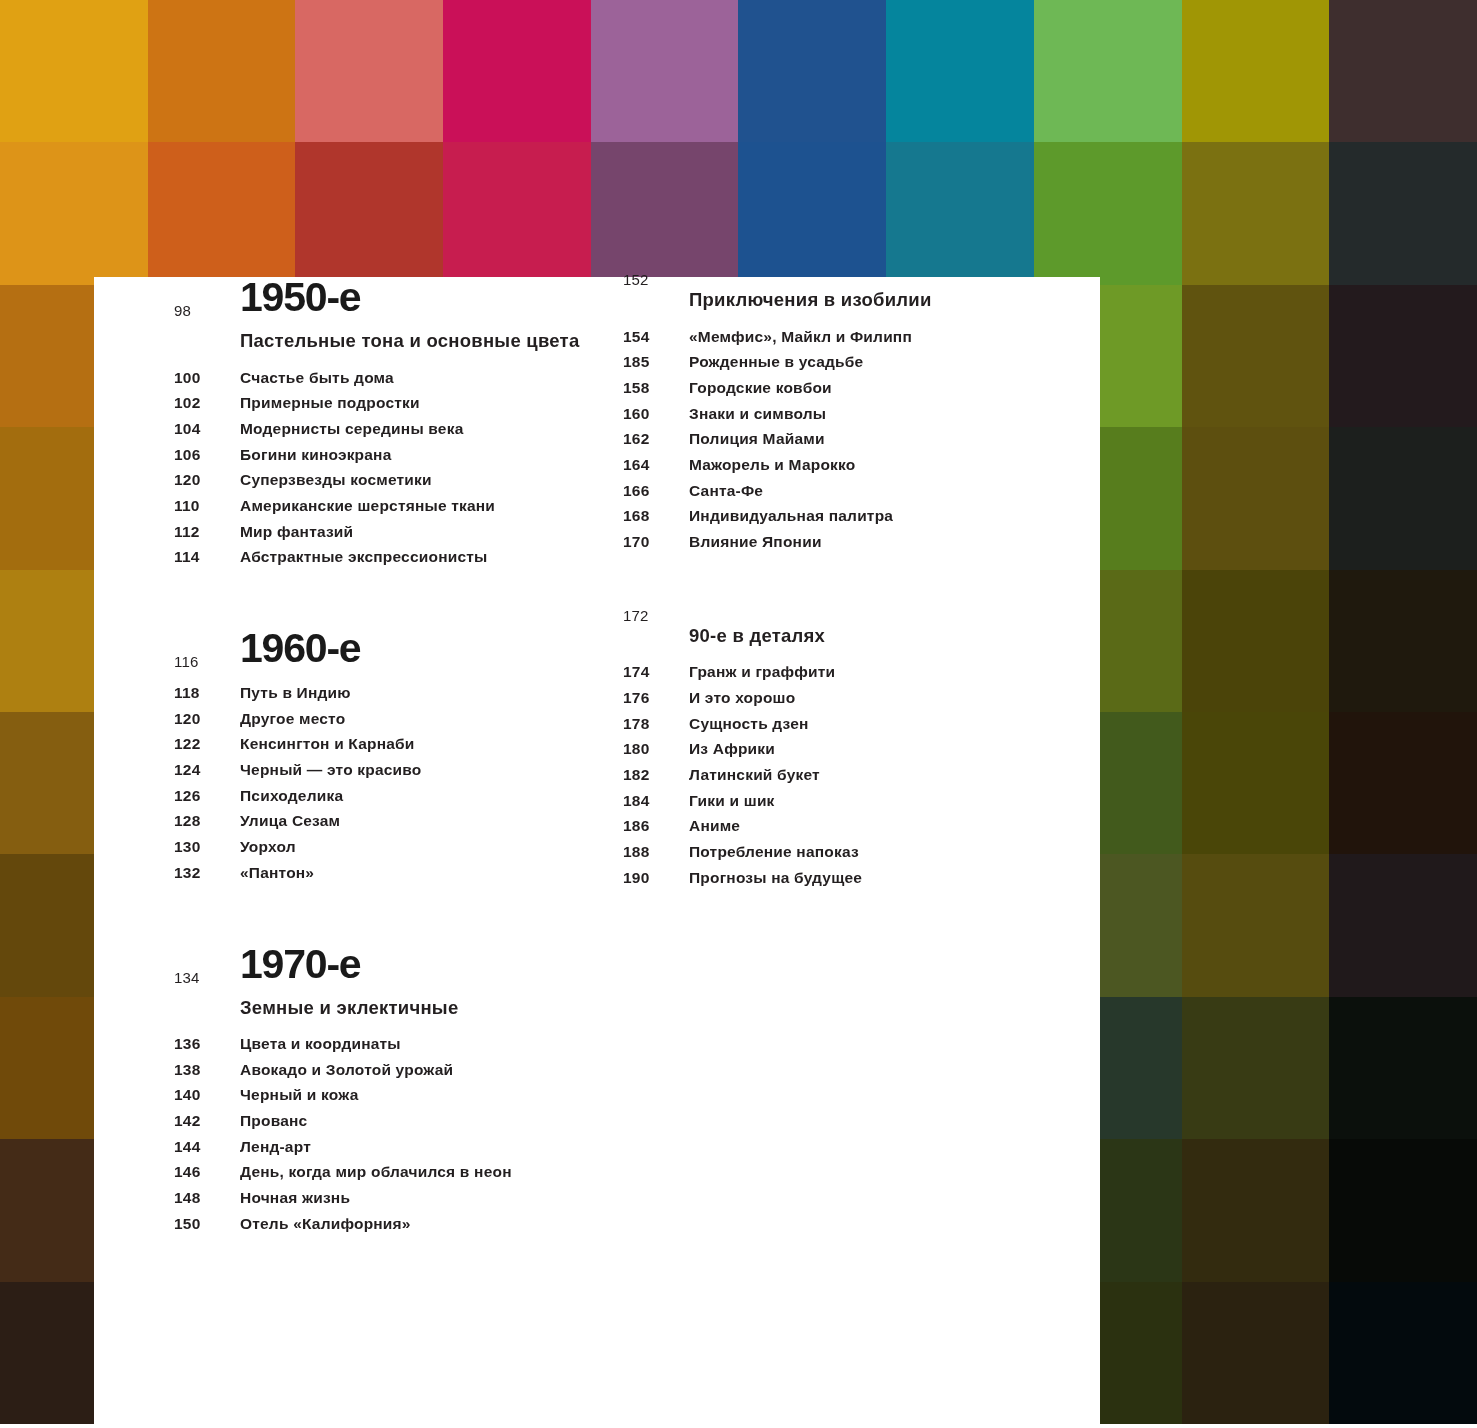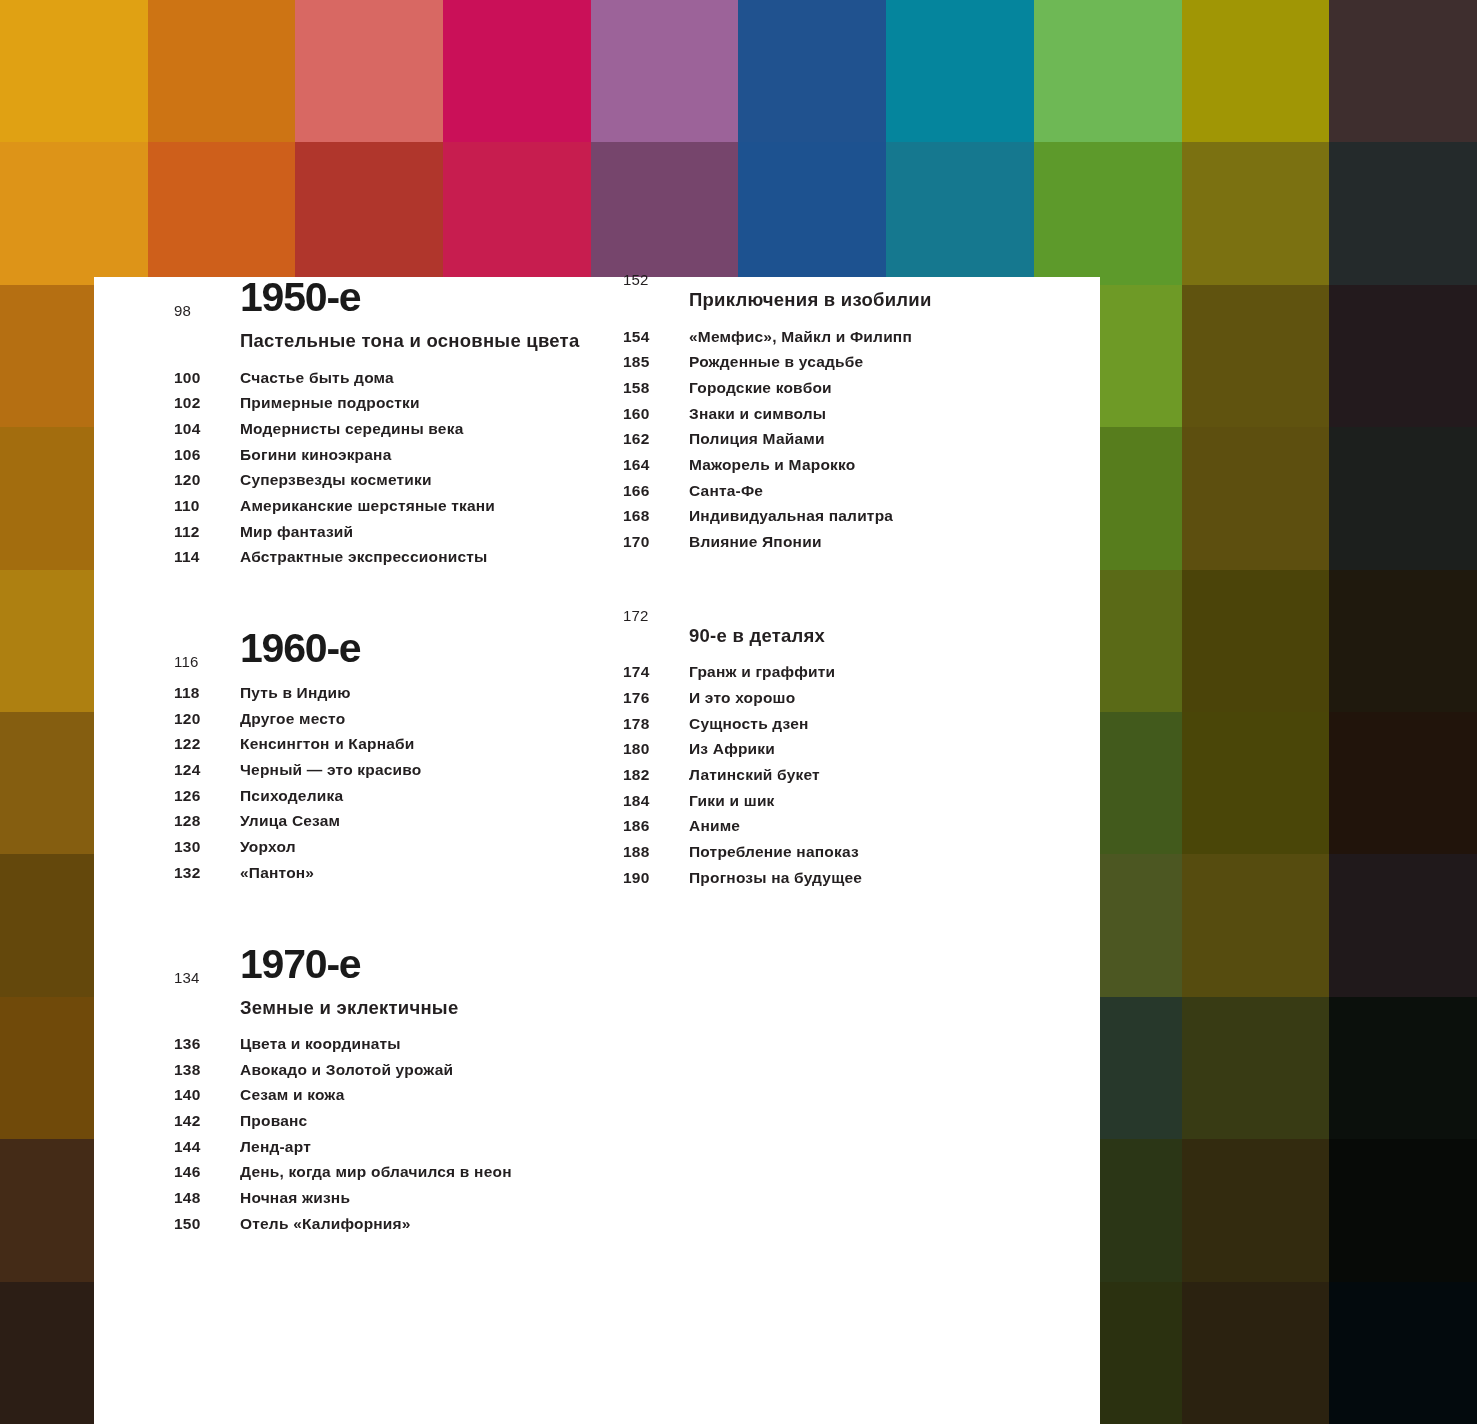--- a/index.html
+++ b/index.html
@@ -335,21 +335,21 @@
             <li class="entry">
               <span class="entry-page">136</span>
               <span class="entry-title">Цвета и координаты</span>
             </li>
             <li class="entry">
               <span class="entry-page">138</span>
               <span class="entry-title">Авокадо и Золотой урожай</span>
             </li>
             <li class="entry">
               <span class="entry-page">140</span>
-              <span class="entry-title">Сезам и кожа</span>
+              <span class="entry-title">Черный и кожа</span>
             </li>
             <li class="entry">
               <span class="entry-page">142</span>
               <span class="entry-title">Прованс</span>
             </li>
             <li class="entry">
               <span class="entry-page">144</span>
               <span class="entry-title">Ленд-арт</span>
             </li>
             <li class="entry">

